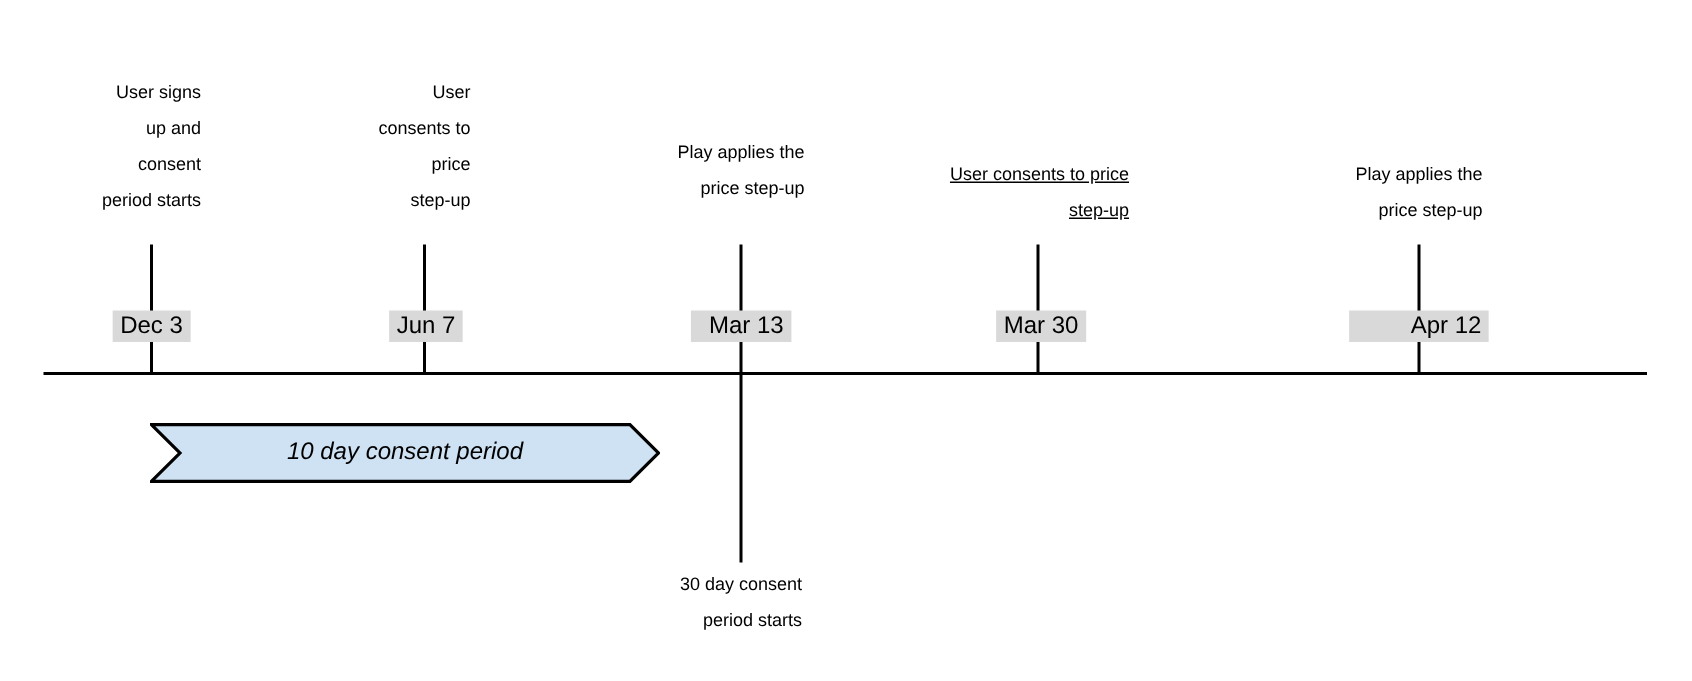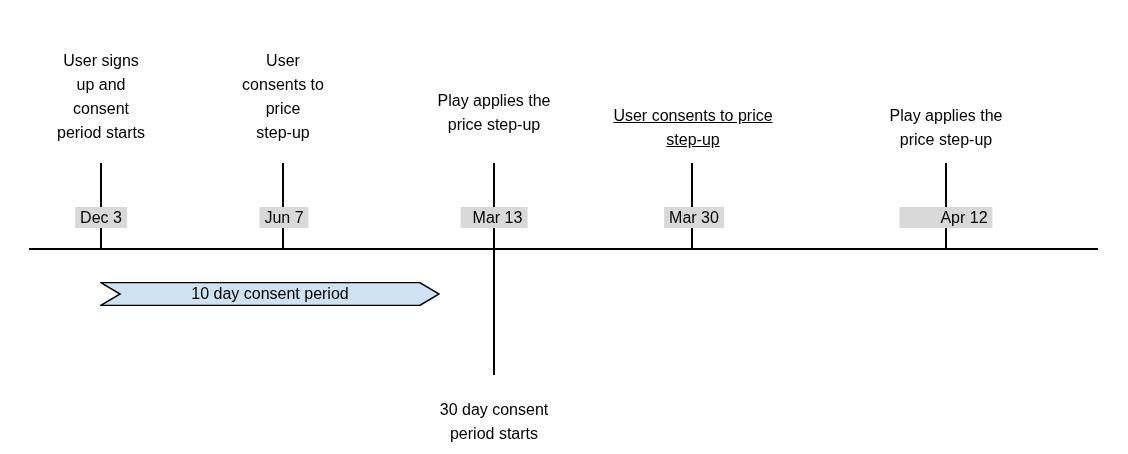--- a/index.html
+++ b/index.html
@@ -22,42 +22,43 @@
   .tick {
     position: absolute;
     width: 2px;
     background: var(--line, #000000);
     z-index: 1;
   }
   .evt-label, .note-text {
     position: absolute;
     transform: translateX(-50%);
     width: max-content;
-    text-align: center;
-    font-size: 16px;
+    text-align: right;
+    font-size: 12px;
     line-height: 24px;
     white-space: pre-line;
     z-index: 3;
   }
   .date-badge {
     position: absolute;
     top: 207px;
     transform: translateX(-50%);
     background: var(--date-bg, #d9d9d9);
     font-size: 16px;
     line-height: 19px;
     padding: 1px 5px;
     white-space: nowrap;
     z-index: 2;
   }
   .period-arrow {
     position: absolute;
     top: 282px;
-    height: 24px;
+    height: 40px;
     z-index: 2;
+    font-style: italic;
   }
   .period-arrow svg { position: absolute; inset: 0; width: 100%; height: 100%; }
   .period-arrow polygon {
     fill: var(--arrow-fill, #cfe2f3);
     stroke: var(--arrow-border, #000000);
     stroke-width: 2;
     stroke-linejoin: miter;
   }
   .period-arrow .arrow-label {
     position: absolute; inset: 0;
@@ -103,16 +104,16 @@
   <div class="date-badge" style="left:946px;padding-left:41px;">Apr 12</div>
 
   <div class="period-arrow" style="left:100px; width:340px;">
     <svg viewBox="0 0 340 36" preserveAspectRatio="none">
       <polygon points="1,1 320,1 339,18 320,35 1,35 20,18"></polygon>
     </svg>
     <span class="arrow-label">10 day consent period</span>
   </div>
 
 
-  <div class="note-text" style="left:494px; top:377px;margin-top:21px;">30 day consent
+  <div class="note-text" style="left:494px; top:377px;">30 day consent
 period starts</div>
 
 </div>
 
 </body></html>

